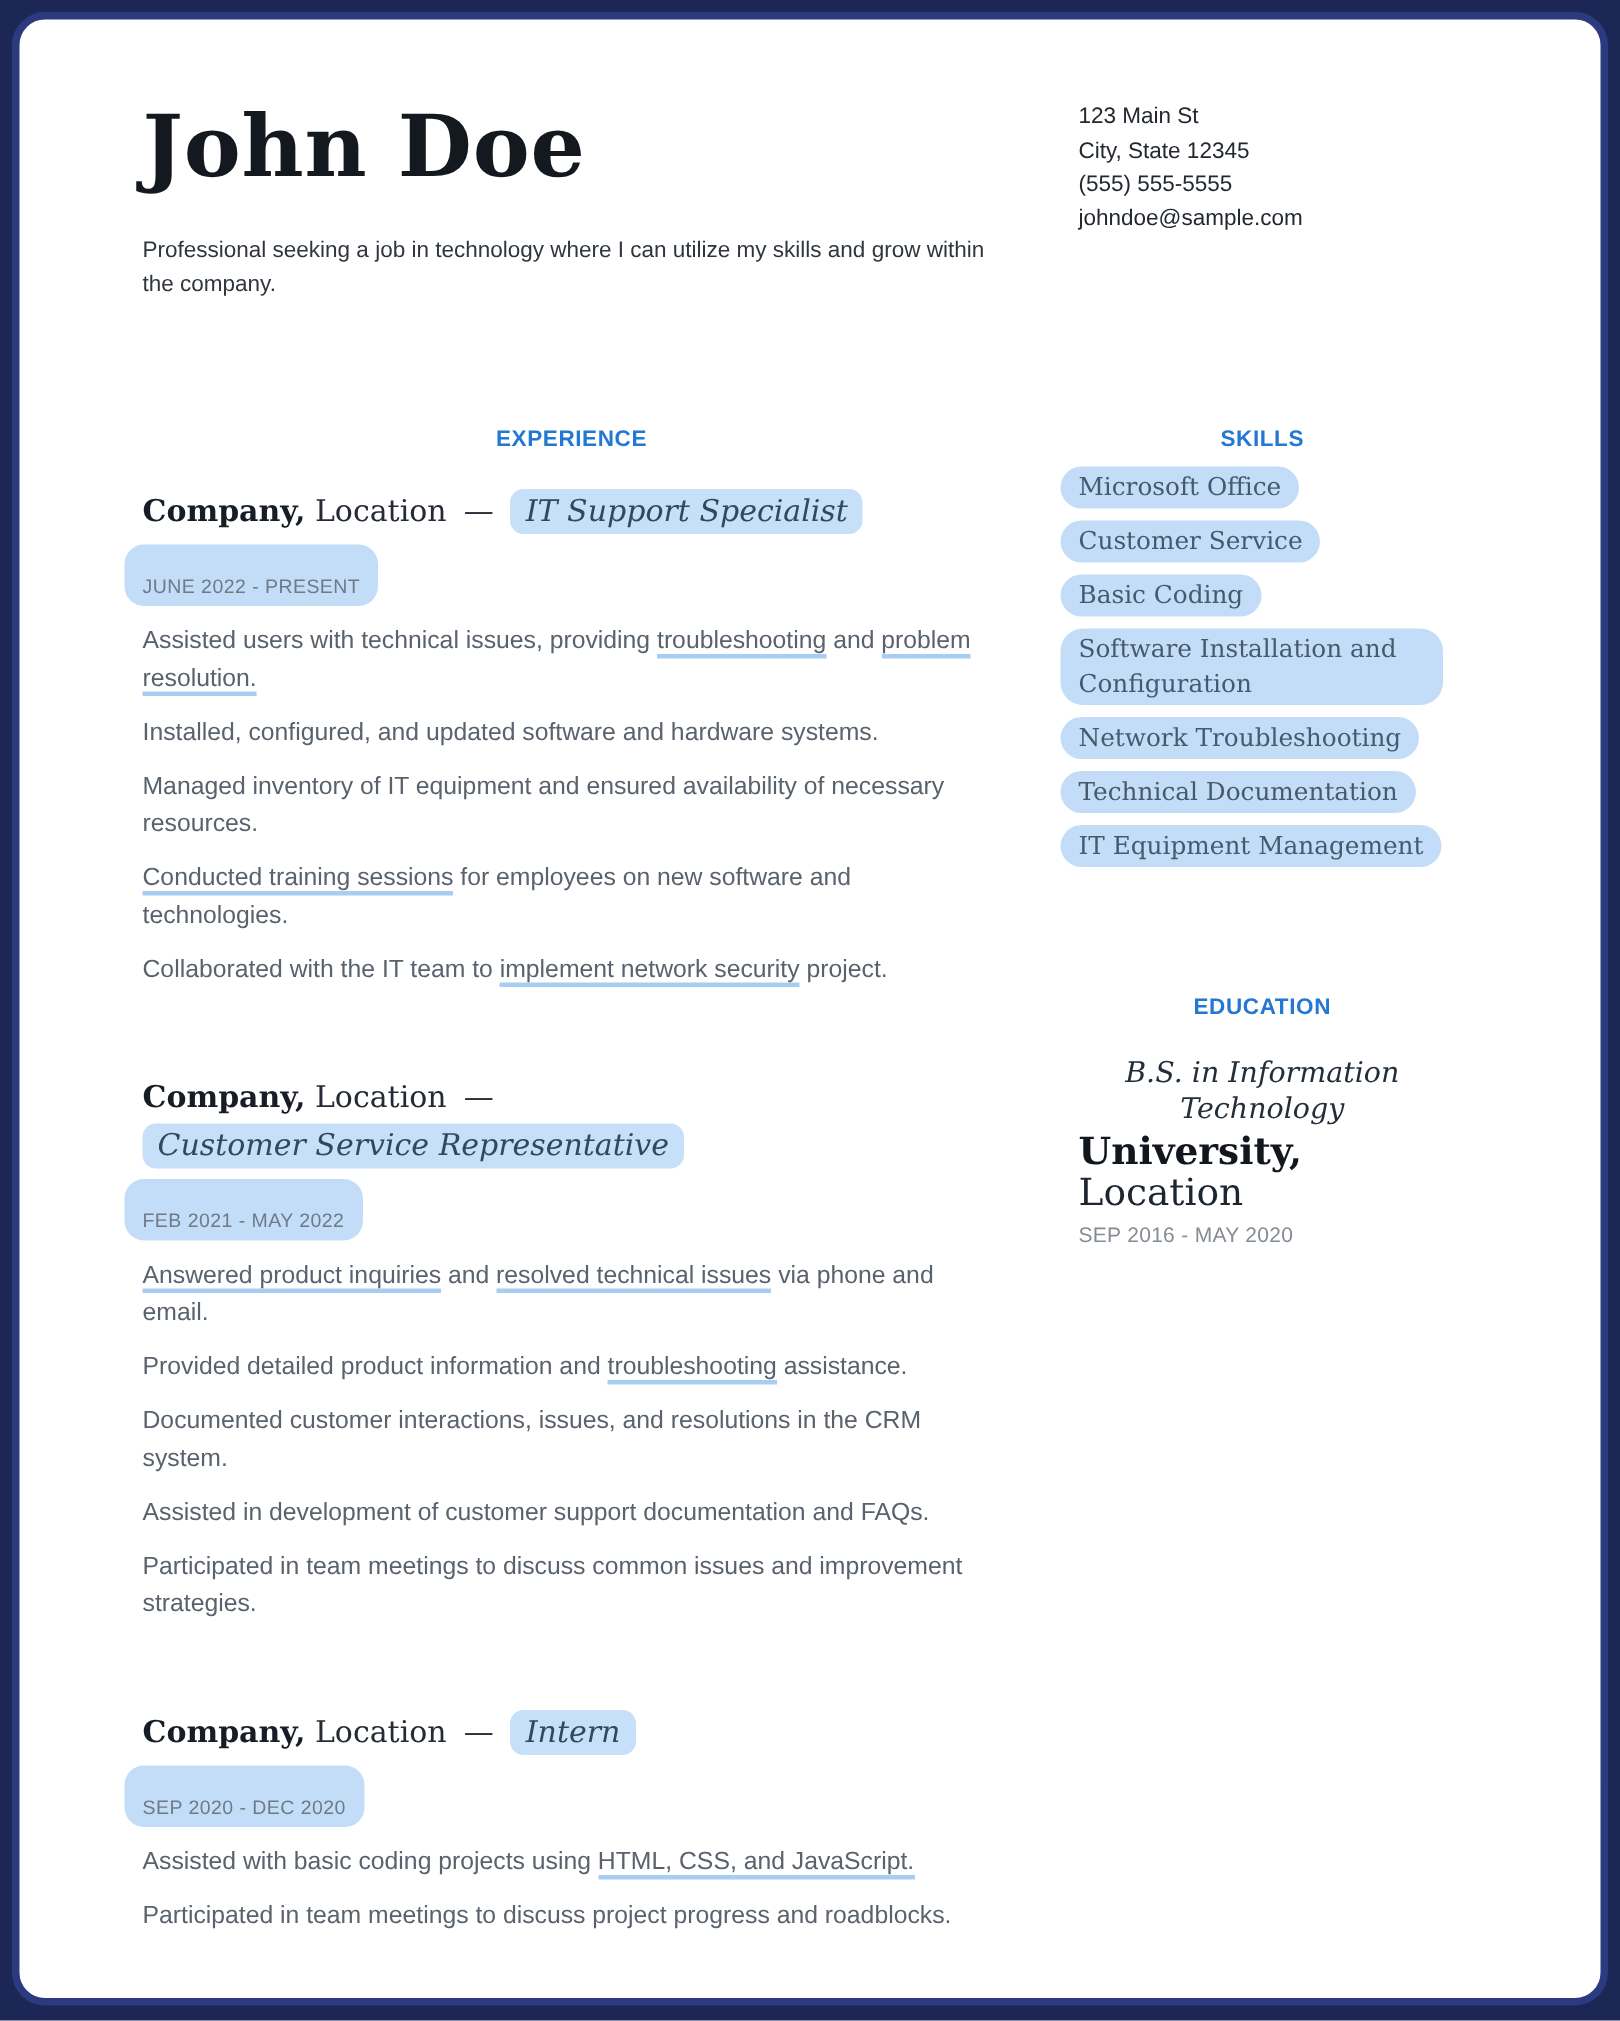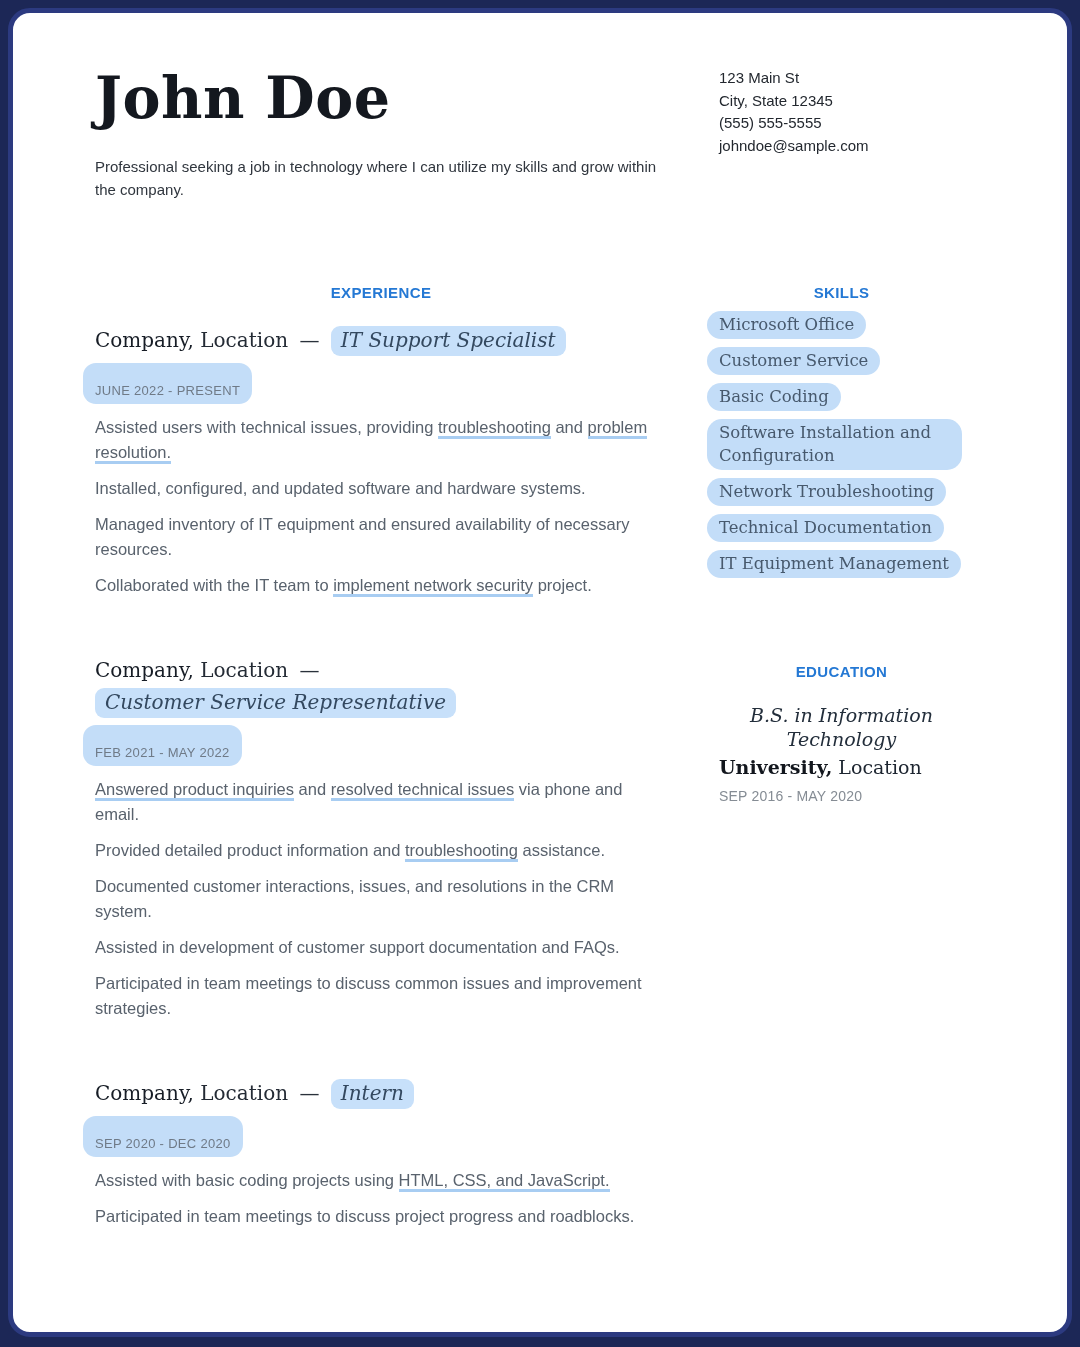--- a/index.html
+++ b/index.html
@@ -40,21 +40,21 @@
   }
   .sec-heading.exp{margin-bottom:24px;}
   .sec-heading.skl{margin-bottom:11px;}
   .sec-heading.edu{margin-bottom:0;}
 
   
   .job + .job{margin-top:56px;}
   .job-heading{
     font-family:"DejaVu Serif", serif; font-size:20px; line-height:32px; color:#242b35;
   }
-  .job-heading .company{font-weight:400; color:var(--darkText,#171d26);}
+  .job-heading .company{font-weight:700; color:var(--darkText,#171d26);}
   .job-heading .sep{margin:0 5px; color:#2a313b;}
   .job-title{
     background:var(--titlePill,#c7e0fa); color:var(--titleText,#33485f);
     font-style:italic; border-radius:9px; padding:2px 10px 4px; white-space:nowrap;
   }
   .date-pill{
     display:inline-block; margin:7px 0 0 -12px;
     background:var(--pill,#c3ddf8); color:var(--dateText,#6f7a87);
     font-size:13px; line-height:16px; letter-spacing:.3px;
     padding:20px 12px 5px; border-radius:13px;text-align:center;
@@ -74,21 +74,21 @@
     padding:2px 12px 3px; border-radius:15px; max-width:255px;
   }
 
   
   .education{margin-top:86px;}
   .edu-degree{
     margin-top:24px; font-family:"DejaVu Serif", serif; font-style:italic;
     font-size:19px; line-height:24px; color:#232e3b;text-align:center;
   }
   .edu-school{
-    margin-top:3px; font-family:"DejaVu Serif", serif; font-size:19px;
+    margin-top:3px; font-family:"DejaVu Serif", serif; font-size:25px;
     line-height:27px; color:#1d2530;
   }
   .edu-school .school{font-weight:700; color:#12161d;}
   .edu-dates{margin-top:7px; font-size:14px; letter-spacing:.2px; color:var(--mutedText,#858c94);}
 </style>
 </head>
 <body>
 
 <div class="page">
 
@@ -117,20 +117,21 @@
           <span class="company">Company,</span>
           <span>Location</span>
           <span class="sep">—</span>
           <span class="job-title">IT Support Specialist</span>
         </div>
         <span class="date-pill">JUNE 2022 - PRESENT</span>
         <div class="job-bullets">
           <p><span>Assisted users with technical issues, providing </span><span class="hl-u">troubleshooting</span><span> and </span><span class="hl-u">problem resolution.</span></p>
           <p><span>Installed, configured, and updated software and hardware systems.</span></p>
           <p><span>Managed inventory of IT equipment and ensured availability of necessary resources.</span></p>
+          <p><span class="hl-u">Conducted training sessions</span><span> for employees on new software and technologies.</span></p>
           <p><span>Collaborated with the IT team to </span><span class="hl-u">implement network security</span><span> project.</span></p>
         </div>
       </div>
 
       <div class="job">
         <div class="job-heading">
           <span class="company">Company,</span>
           <span>Location</span>
           <span class="sep">—</span>
           <span class="job-title">Customer Service Representative</span>

